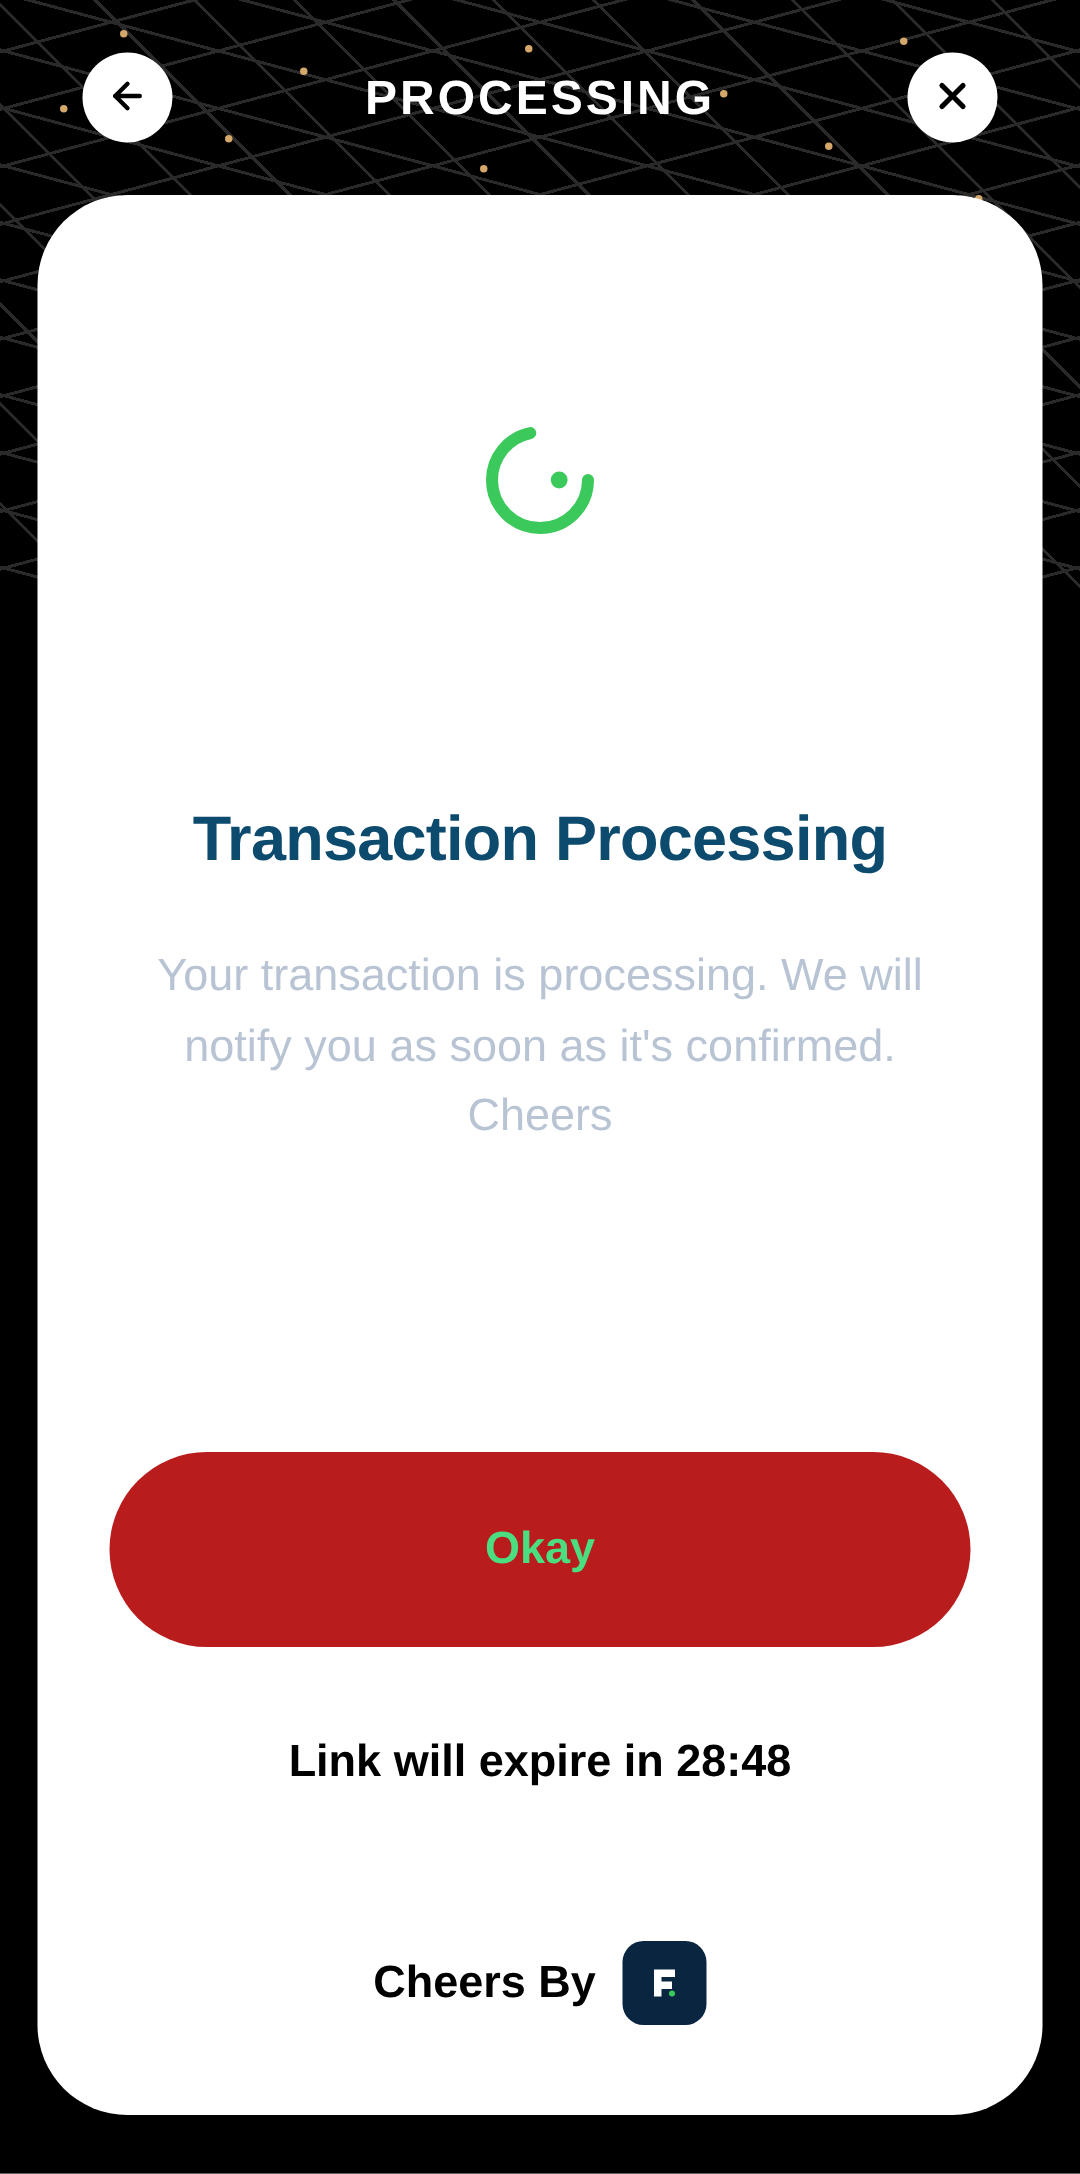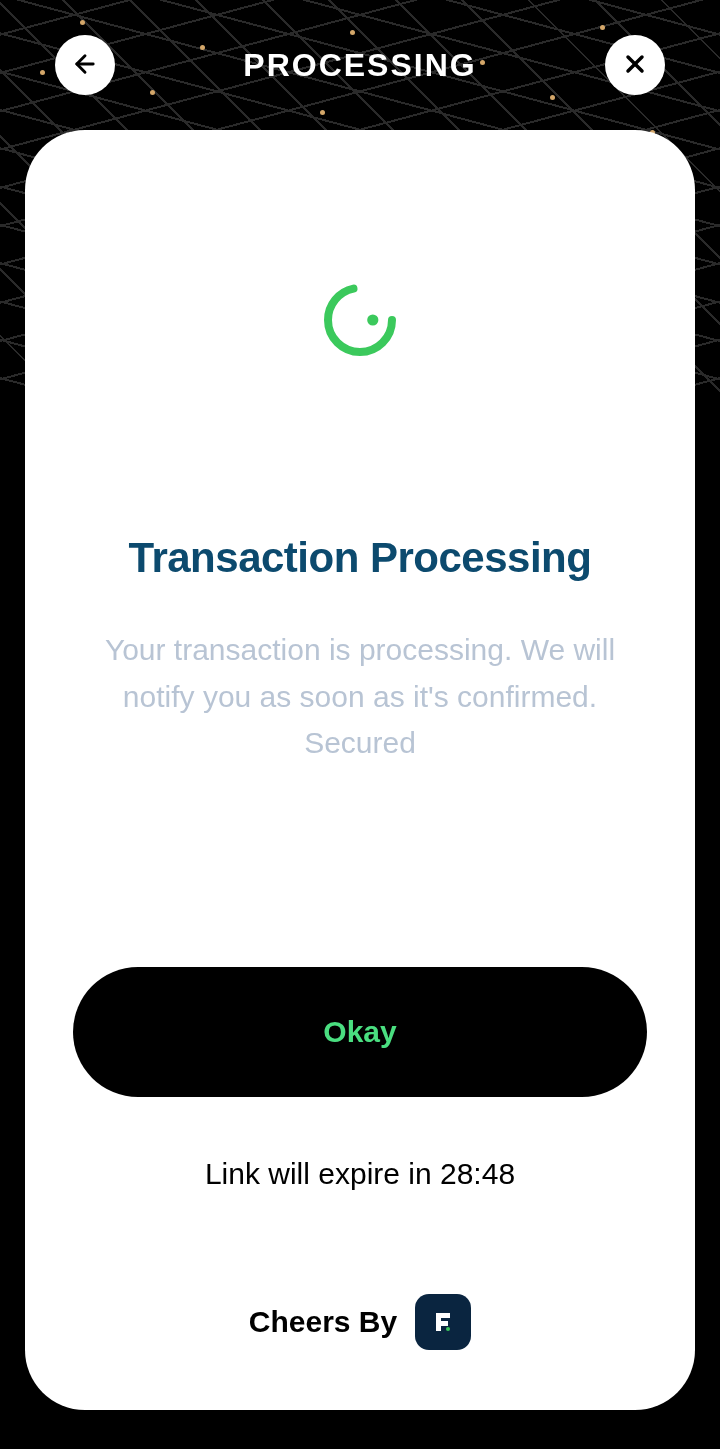--- a/index.html
+++ b/index.html
@@ -127,34 +127,34 @@
       color: #b8c4d4;
       text-align: center;
       line-height: 1.55;
       font-weight: 500;
       max-width: 540px;
       margin-bottom: 200px;
     }
     
     .okay-btn {
       width: 100%;
-      background: #000000;
+      background: #b91c1c;
       color: #4ade80;
       border: none;
       border-radius: 70px;
       padding: 48px;
       font-size: 30px;
       font-weight: 600;
       cursor: pointer;
       margin-bottom: 60px;
     }
     
     .expire-text {
       font-size: 30px;
-      font-weight: 400;
+      font-weight: 700;
       color: #000;
       text-align: center;
       margin-bottom: 84px;
     }
     
     .secured {
       display: flex;
       align-items: center;
       gap: 18px;
       margin-top: auto;
@@ -219,21 +219,21 @@
     <span>
       <svg class="spinner" viewBox="0 0 50 50">
         <circle cx="25" cy="25" r="20" fill="none" stroke="#3bc95c" stroke-width="5" stroke-linecap="round" stroke-dasharray="90 40"></circle>
         <circle cx="33" cy="25" r="3.5" fill="#3bc95c"></circle>
       </svg>
     </span>
   </div>
 
   <h1 class="main-title">Transaction Processing</h1>
 
-  <p class="subtitle">Your transaction is processing. We will notify you as soon as it's confirmed. Secured</p>
+  <p class="subtitle">Your transaction is processing. We will notify you as soon as it's confirmed. Cheers</p>
 
   <button class="okay-btn">Okay</button>
 
   <div class="expire-text">
     <span>Link will expire in </span><span>28:48</span>
   </div>
 
   <div class="secured">
     <span class="secured-text">Cheers By</span>
     <div class="secured-logo">

